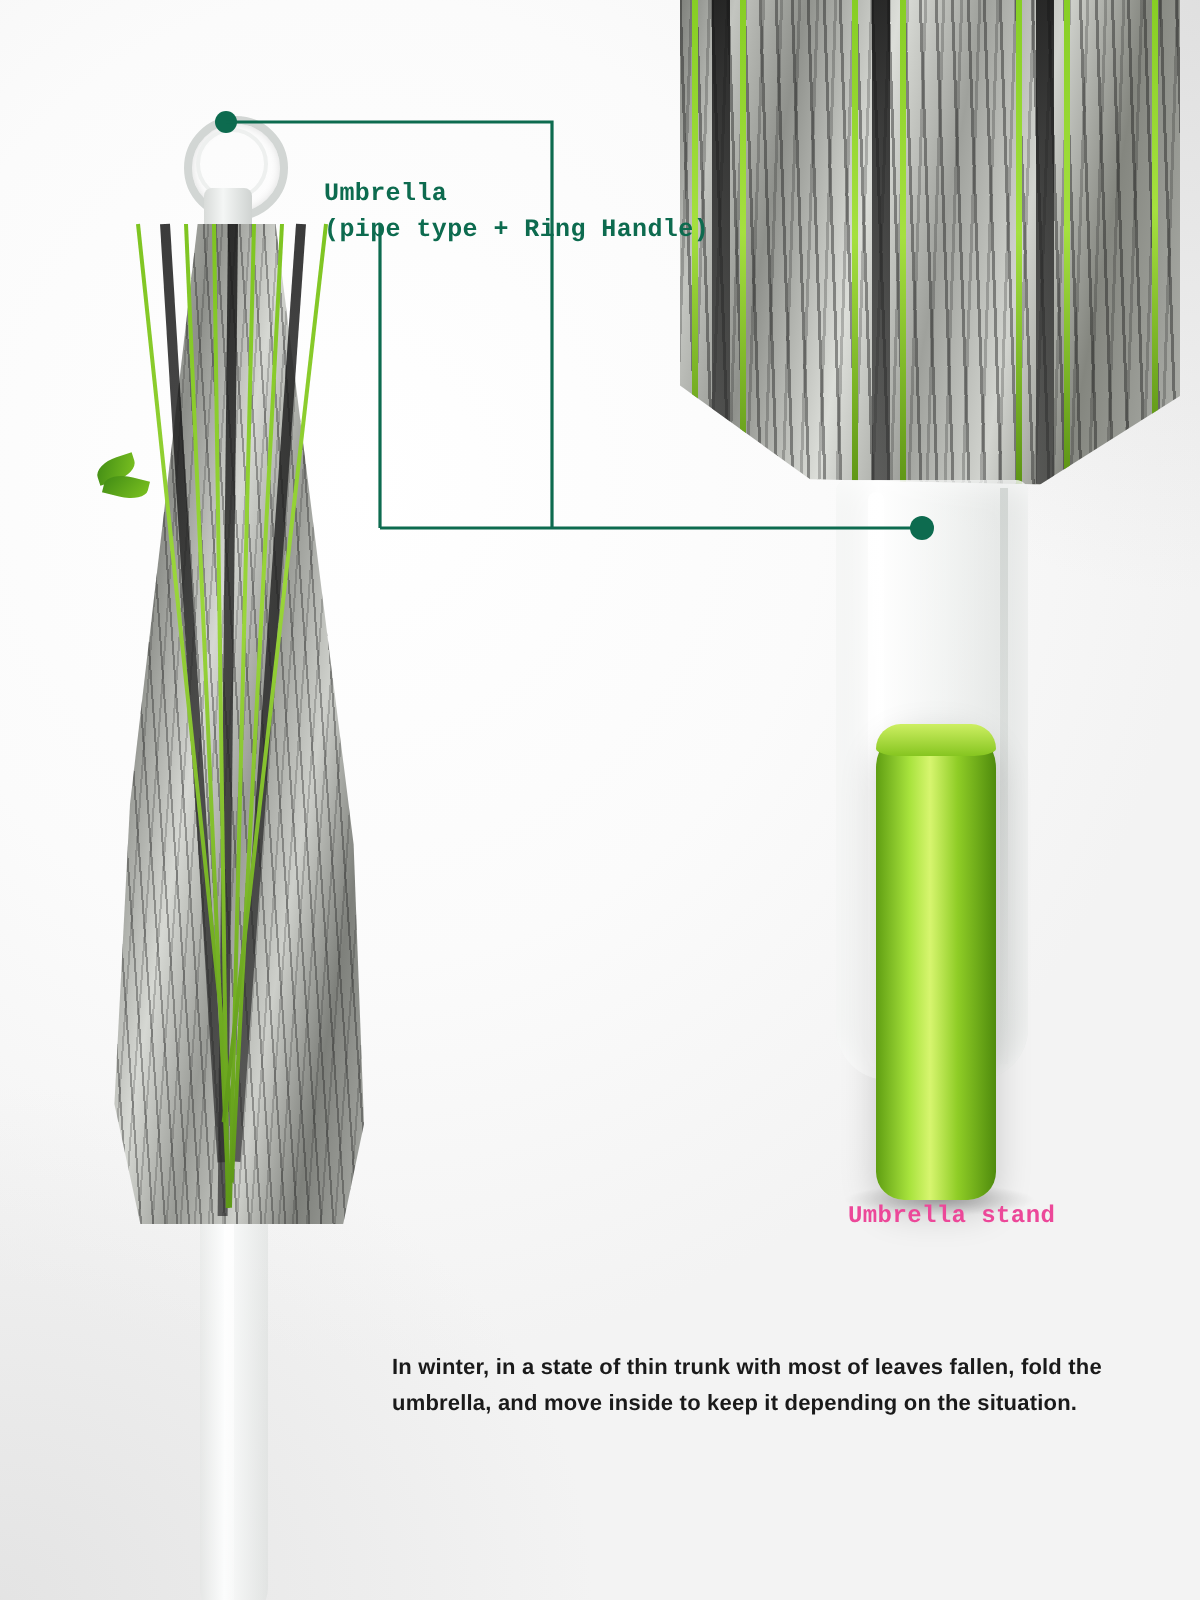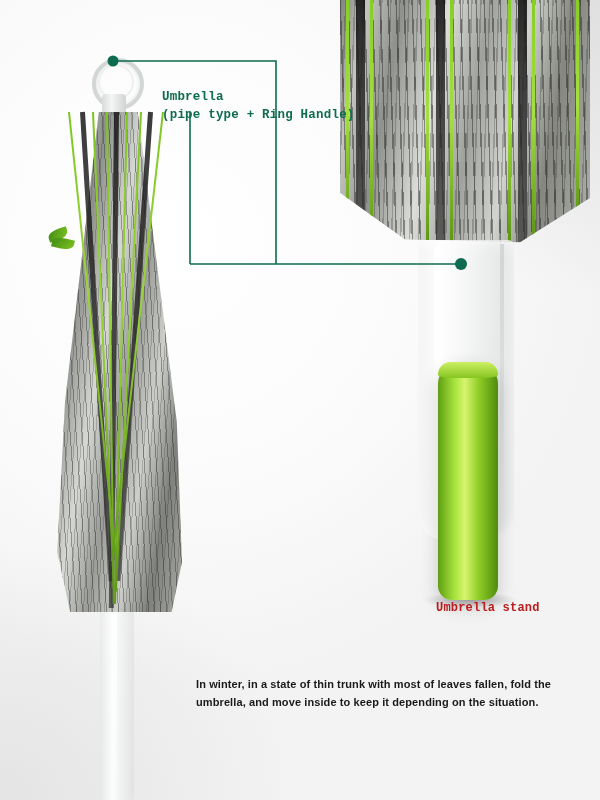--- a/index.html
+++ b/index.html
@@ -267,24 +267,24 @@
     font-family: "Liberation Mono", monospace;
     font-size: 12.5px;
     font-weight: bold;
     color: #0d6b4f;
     letter-spacing: 0.2px;
     line-height: 1.45;
     white-space: pre;
   }
   #label-umbrella { left: 162px; top: 88px; }
   #label-stand {
-    left: 436px;
+    left: 424px;
     top: 600px;
     font-size: 12px;
-    color: #b91c1c;
+    color: #ec4899;
   }
 
   
   .caption {
     position: absolute;
     left: 196px;
     top: 676px;
     width: 378px;
     font-family: "Liberation Sans", sans-serif;
     font-size: 11px;

